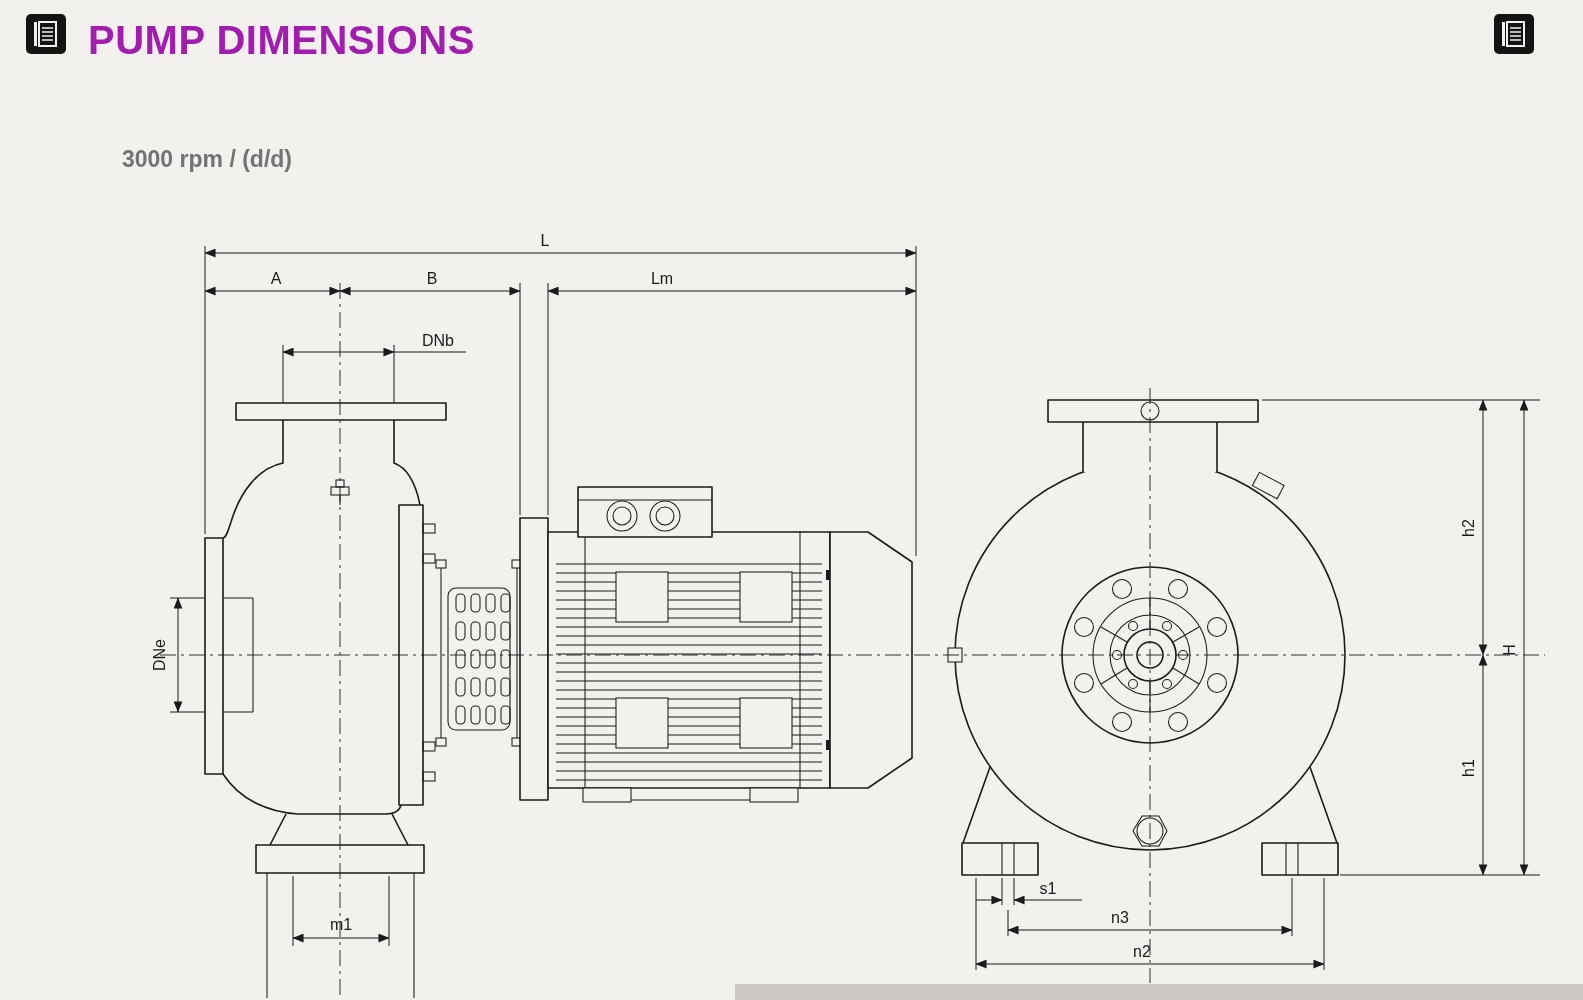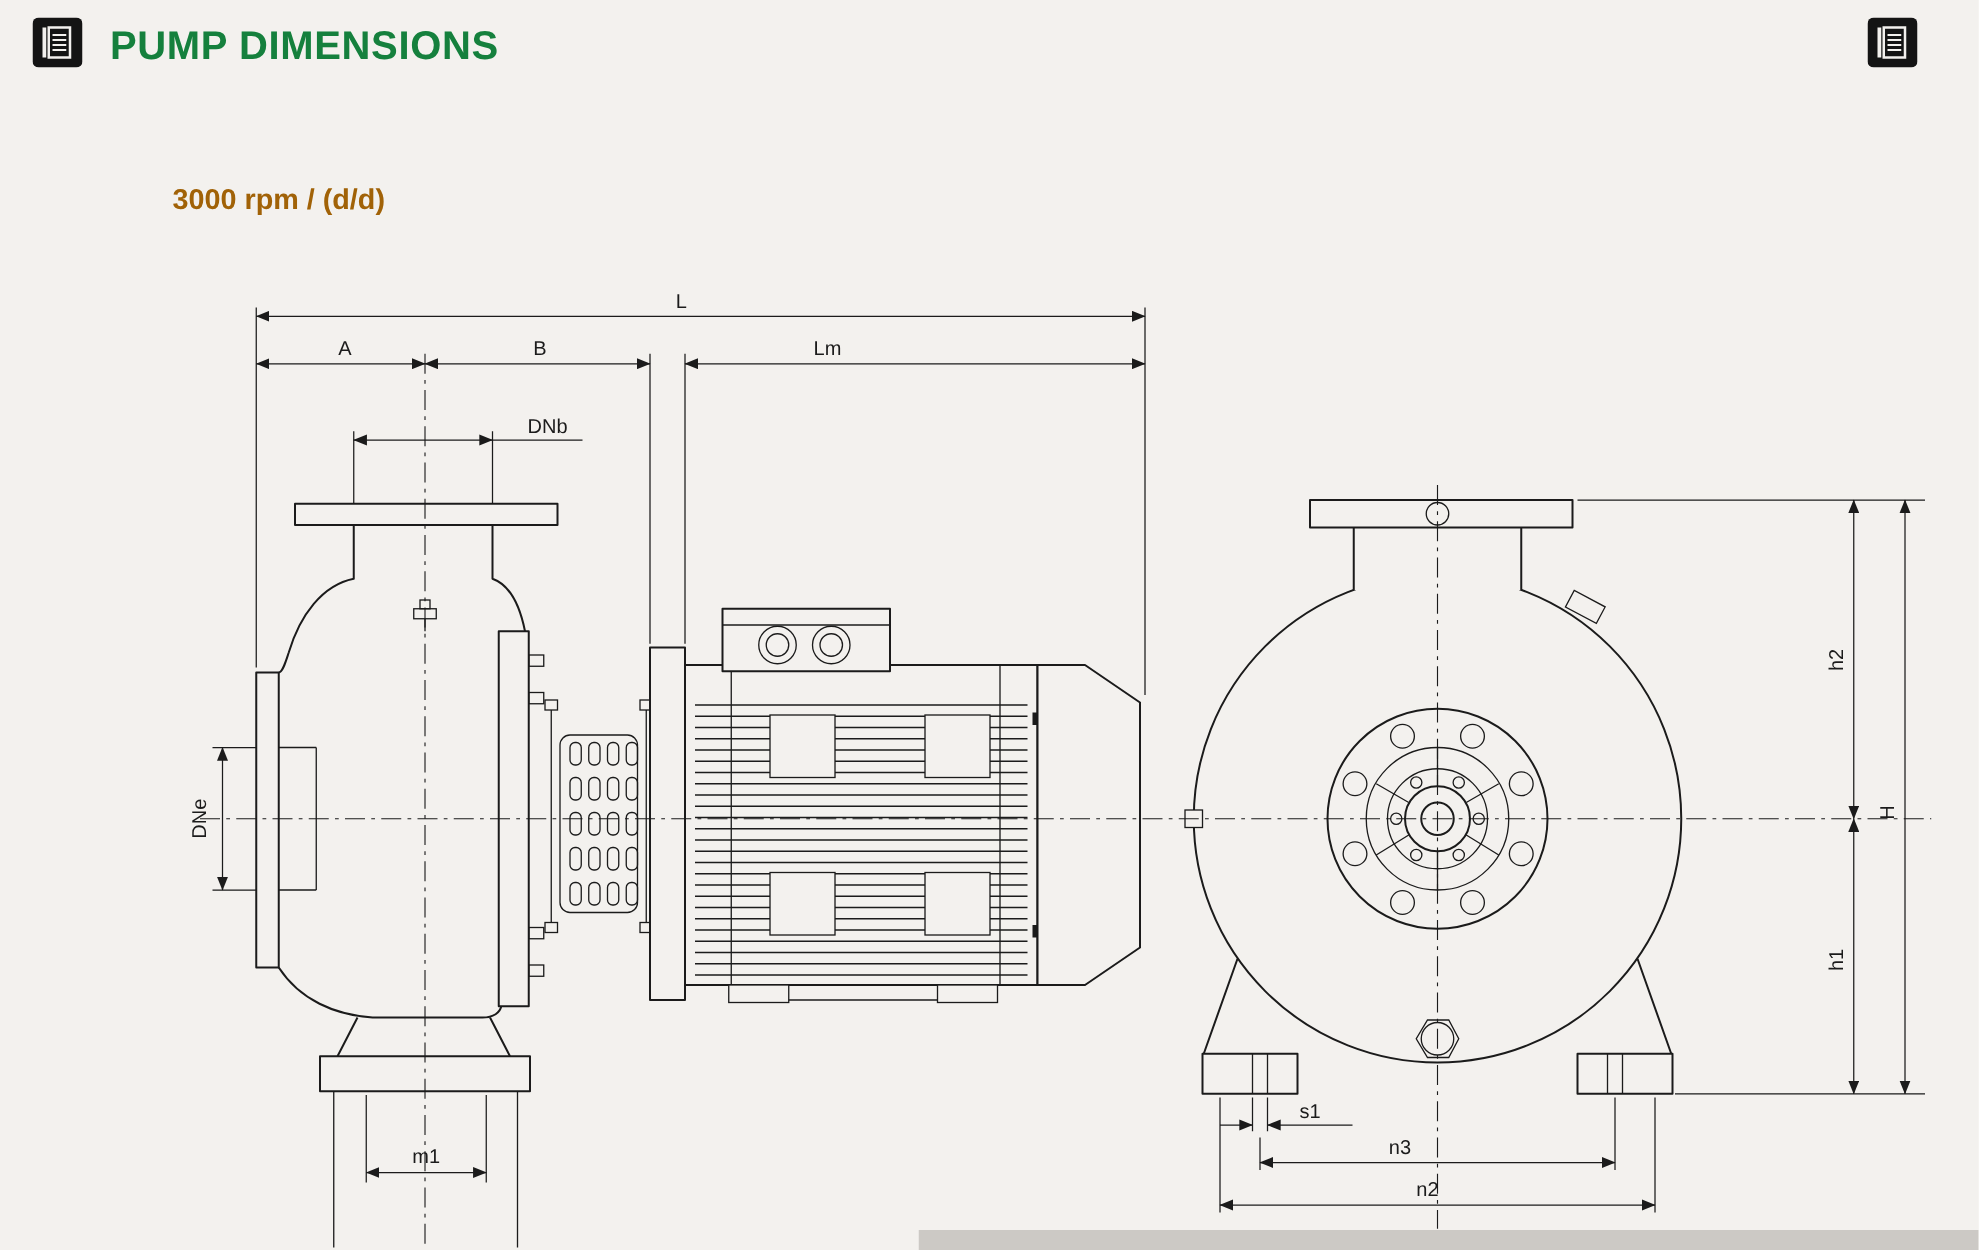--- a/index.html
+++ b/index.html
@@ -6,31 +6,31 @@
   .page{
     position:relative;
     width:1583px;height:1000px;
     background:#f3f1ee;
     font-family:"Liberation Sans", sans-serif;
     color:#1b1b1b;
     overflow:hidden;
   }
   .hdr-title{
     position:absolute;top:18px;
-    font-size:32px;font-weight:700;letter-spacing:0.5px;
-    color:#15803d;white-space:nowrap;
+    font-size:40px;font-weight:700;letter-spacing:0.5px;
+    color:#a21caf;white-space:nowrap;
   }
   .hdr-title.left{left:88px;}
   .hdr-title.right{right:105px;}
   .hdr-icon{position:absolute;top:14px;width:40px;height:40px;}
   .hdr-icon.left{left:26px;}
   .hdr-icon.right{right:49px;}
   .subtitle{
-    position:absolute;left:138px;top:146px;
-    font-size:23px;font-weight:700;color:#a16207;
+    position:absolute;left:122px;top:146px;
+    font-size:23px;font-weight:700;color:#737373;
   }
   svg.drawing{position:absolute;left:0;top:0;}
   .ln{stroke:#1b1b1b;stroke-width:1.6;fill:none;stroke-linejoin:round;}
   .lnf{stroke:#1b1b1b;stroke-width:1.6;fill:#f3f1ee;stroke-linejoin:round;}
   .thin{stroke:#1b1b1b;stroke-width:1.05;fill:none;}
   .thinf{stroke:#1b1b1b;stroke-width:1.05;fill:#f3f1ee;}
   .dim{stroke:#1b1b1b;stroke-width:1;fill:none;}
   .cl{stroke:#1b1b1b;stroke-width:0.9;fill:none;stroke-dasharray:16 5 3 5;}
   .solid{fill:#1b1b1b;stroke:none;}
   text.dimtxt{font-family:"Liberation Sans",sans-serif;font-size:16px;fill:#1b1b1b;}

